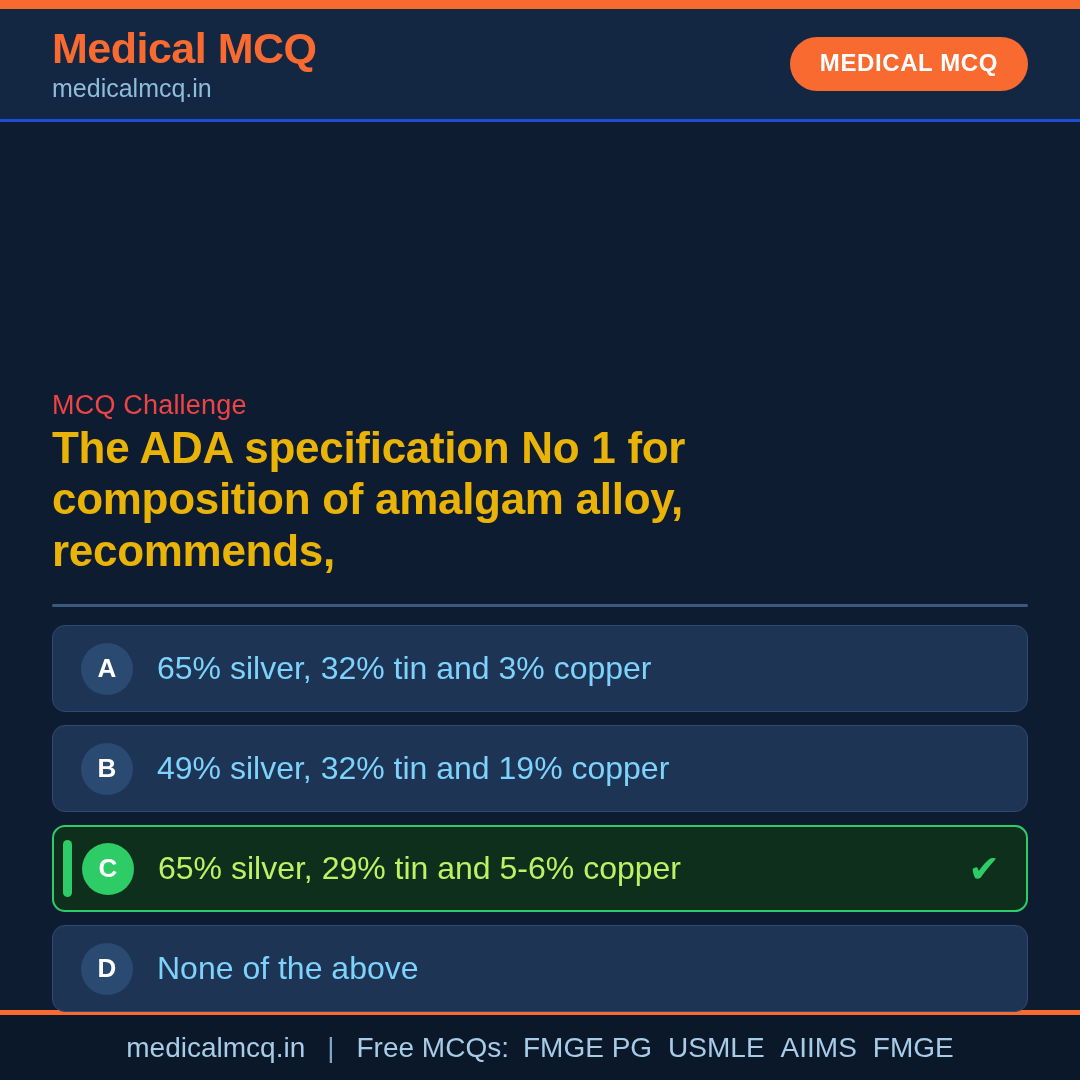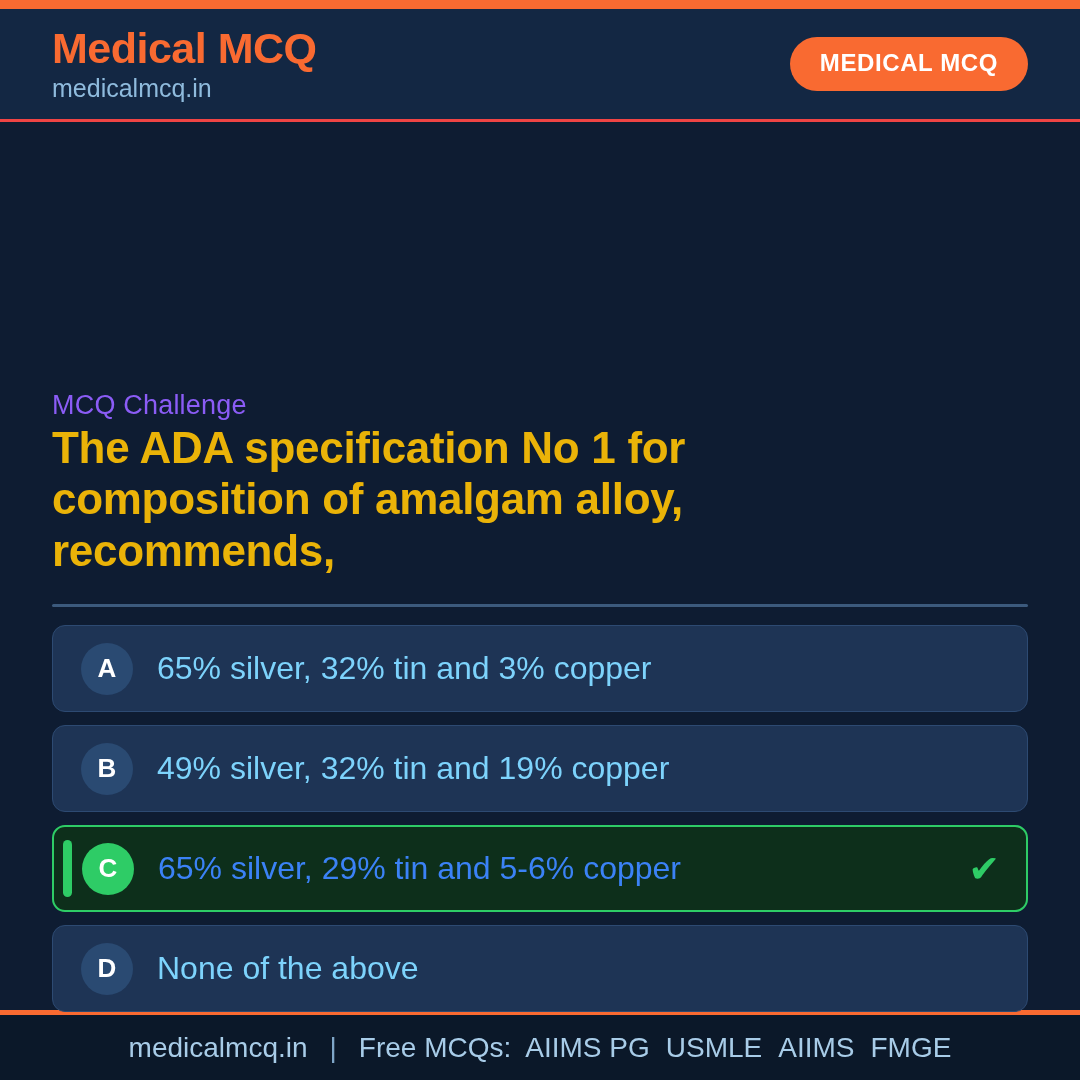--- a/index.html
+++ b/index.html
@@ -34,21 +34,21 @@
   .header {
     position: relative;
     flex: 0 0 auto;
     height: 113px;
     background: #132743;
     display: flex;
     align-items: center;
     justify-content: space-between;
     padding: 0 52px 0 52px;
     box-sizing: border-box;
-    border-bottom: 3px solid #ef4444;
+    border-bottom: 3px solid #1d4ed8;
   }
   .brand {
     display: flex;
     flex-direction: column;
     justify-content: center;
     line-height: 1;
   }
   .brand-title {
     font-size: 43px;
     font-weight: bold;
@@ -77,21 +77,21 @@
     flex: 1 1 auto;
     position: relative;
     padding: 0 52px;
     box-sizing: border-box;
   }
   .kicker {
     position: absolute;
     top: 268px;
     left: 52px;
     font-size: 27px;
-    color: #8b5cf6;
+    color: #ef4444;
     letter-spacing: 0.2px;
   }
   .question {
     position: absolute;
     top: 300px;
     left: 52px;
     width: 900px;
     font-size: 44px;
     line-height: 1.17;
     font-weight: bold;
@@ -170,21 +170,21 @@
     bottom: 13px;
     width: 9px;
     border-radius: 5px;
     background: #2ecc66;
   }
   .option.correct .badge-circle {
     background: #2ecc66;
     color: #ffffff;
   }
   .option.correct .opt-text {
-    color: #3b82f6;
+    color: #bef264;
   }
   .option.correct .check {
     display: block;
   }
 
   
   .footer {
     flex: 0 0 auto;
     height: 70px;
     background: #0b1829;
@@ -256,20 +256,20 @@
       </div>
 
     </div>
   </div>
 
   <div class="footer">
     <div class="footer-inner">
       <span class="footer-site">medicalmcq.in</span>
       <span class="footer-sep">|</span>
       <span class="footer-label">Free MCQs:</span>
-      <span class="footer-exam">AIIMS PG</span>
+      <span class="footer-exam">FMGE PG</span>
       <span class="footer-exam">USMLE</span>
       <span class="footer-exam">AIIMS</span>
       <span class="footer-exam">FMGE</span>
     </div>
   </div>
 
 </div>
 
 </body></html>

